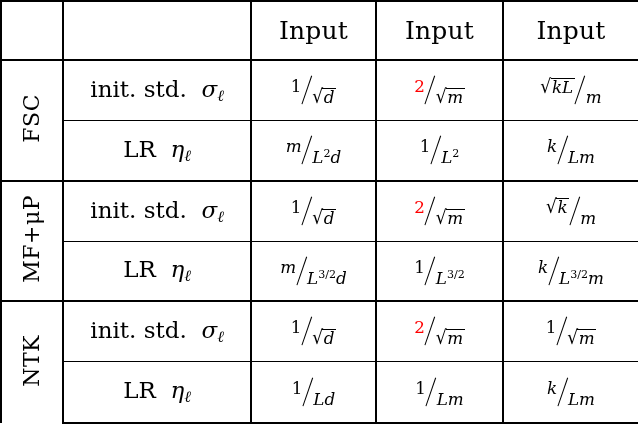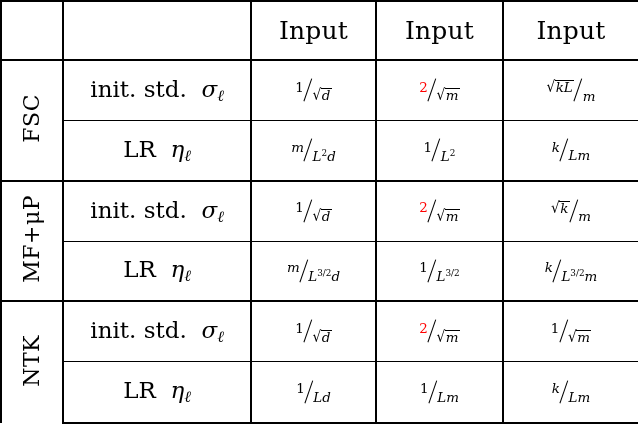--- a/index.html
+++ b/index.html
@@ -71,21 +71,21 @@
     font-size: 25px;
     letter-spacing: 0.2px;
   }
 
   .rowhead {
     font-size: 23px;
     white-space: nowrap;
   }
 
   .mathcell {
-    font-size: 16px;
+    font-size: 20px;
   }
 
   
   .mi { font-style: italic; font-family: "DejaVu Serif","Liberation Serif",serif; }
   .mn { font-style: normal; }
 
   
   .nfrac {
     display: inline-block;
     white-space: nowrap;

